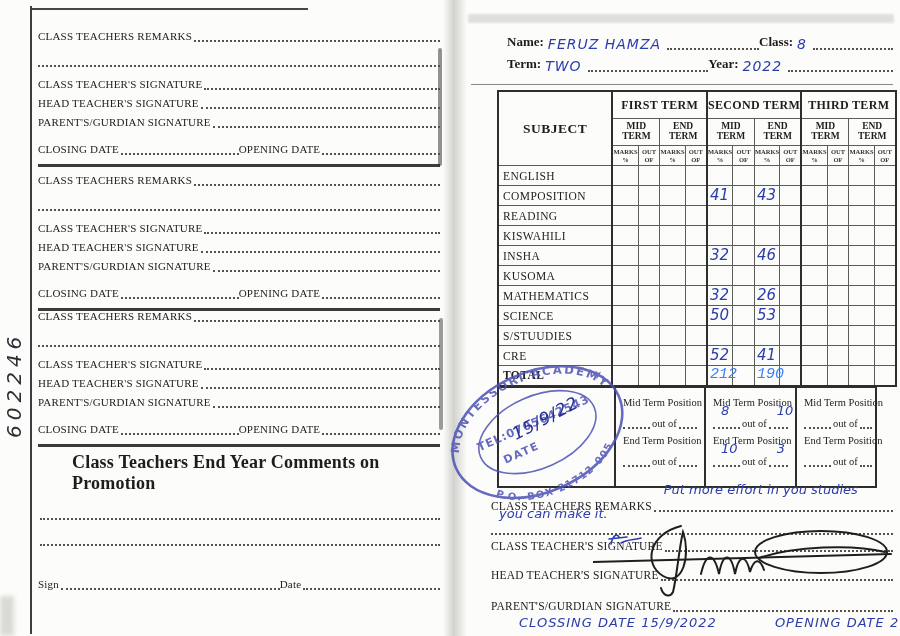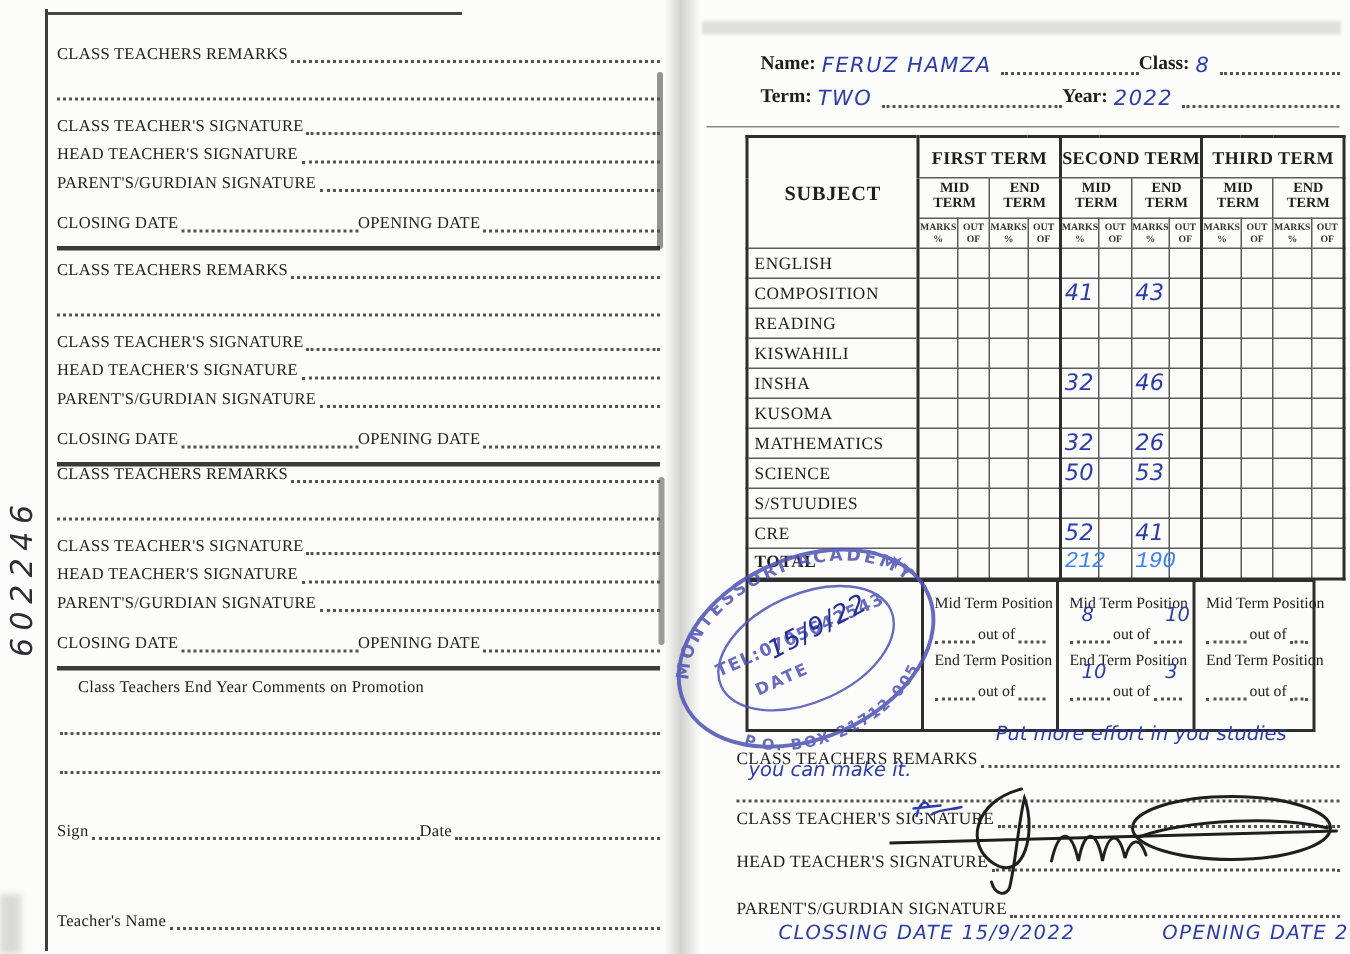--- a/index.html
+++ b/index.html
@@ -32,21 +32,21 @@
   .lblock .row-dotline{margin-top:11px;}
   .lblock .row-dotline .dots{margin-left:0;}
   .lblock .row-sig1{margin-top:9px;}
   .lblock .row-sig{margin-top:5px;}
   .lblock .row-dates{margin-top:13px;}
   .divider{margin-top:9px;height:3px;background:#262626;opacity:.9;}
   .serial{position:absolute;left:-36px;top:286px;height:152px;writing-mode:vertical-rl;
           transform:rotate(180deg);font-family:"DejaVu Sans",sans-serif;font-style:italic;
           font-size:20px;letter-spacing:5px;color:#2d2d34;}
   .promo{position:absolute;left:0;right:0;top:452px;}
-  .promo-title{font-size:11px;margin-left:14px;letter-spacing:.2px;}
+  .promo-title{font-size:18px;margin-left:34px;letter-spacing:.2px;font-weight:bold;}
   .promo .row-dotline{margin-top:12px;}
   .promo .row-name{margin-top:46px;}
   .promo .row-sign{margin-top:30px;}
   .promo .dots.mid{flex:1.6;}
 
   
   .page-right{position:absolute;left:465px;top:0;width:432px;height:636px;}
   .rp-header{position:absolute;left:6px;right:4px;top:28px;padding-left:36px;border-bottom:1px solid #8a8a84;padding-bottom:12px;}
   .rp-row{display:flex;align-items:flex-end;height:22px;}
   .rp-lbl{font-size:13px;font-weight:bold;white-space:nowrap;}

